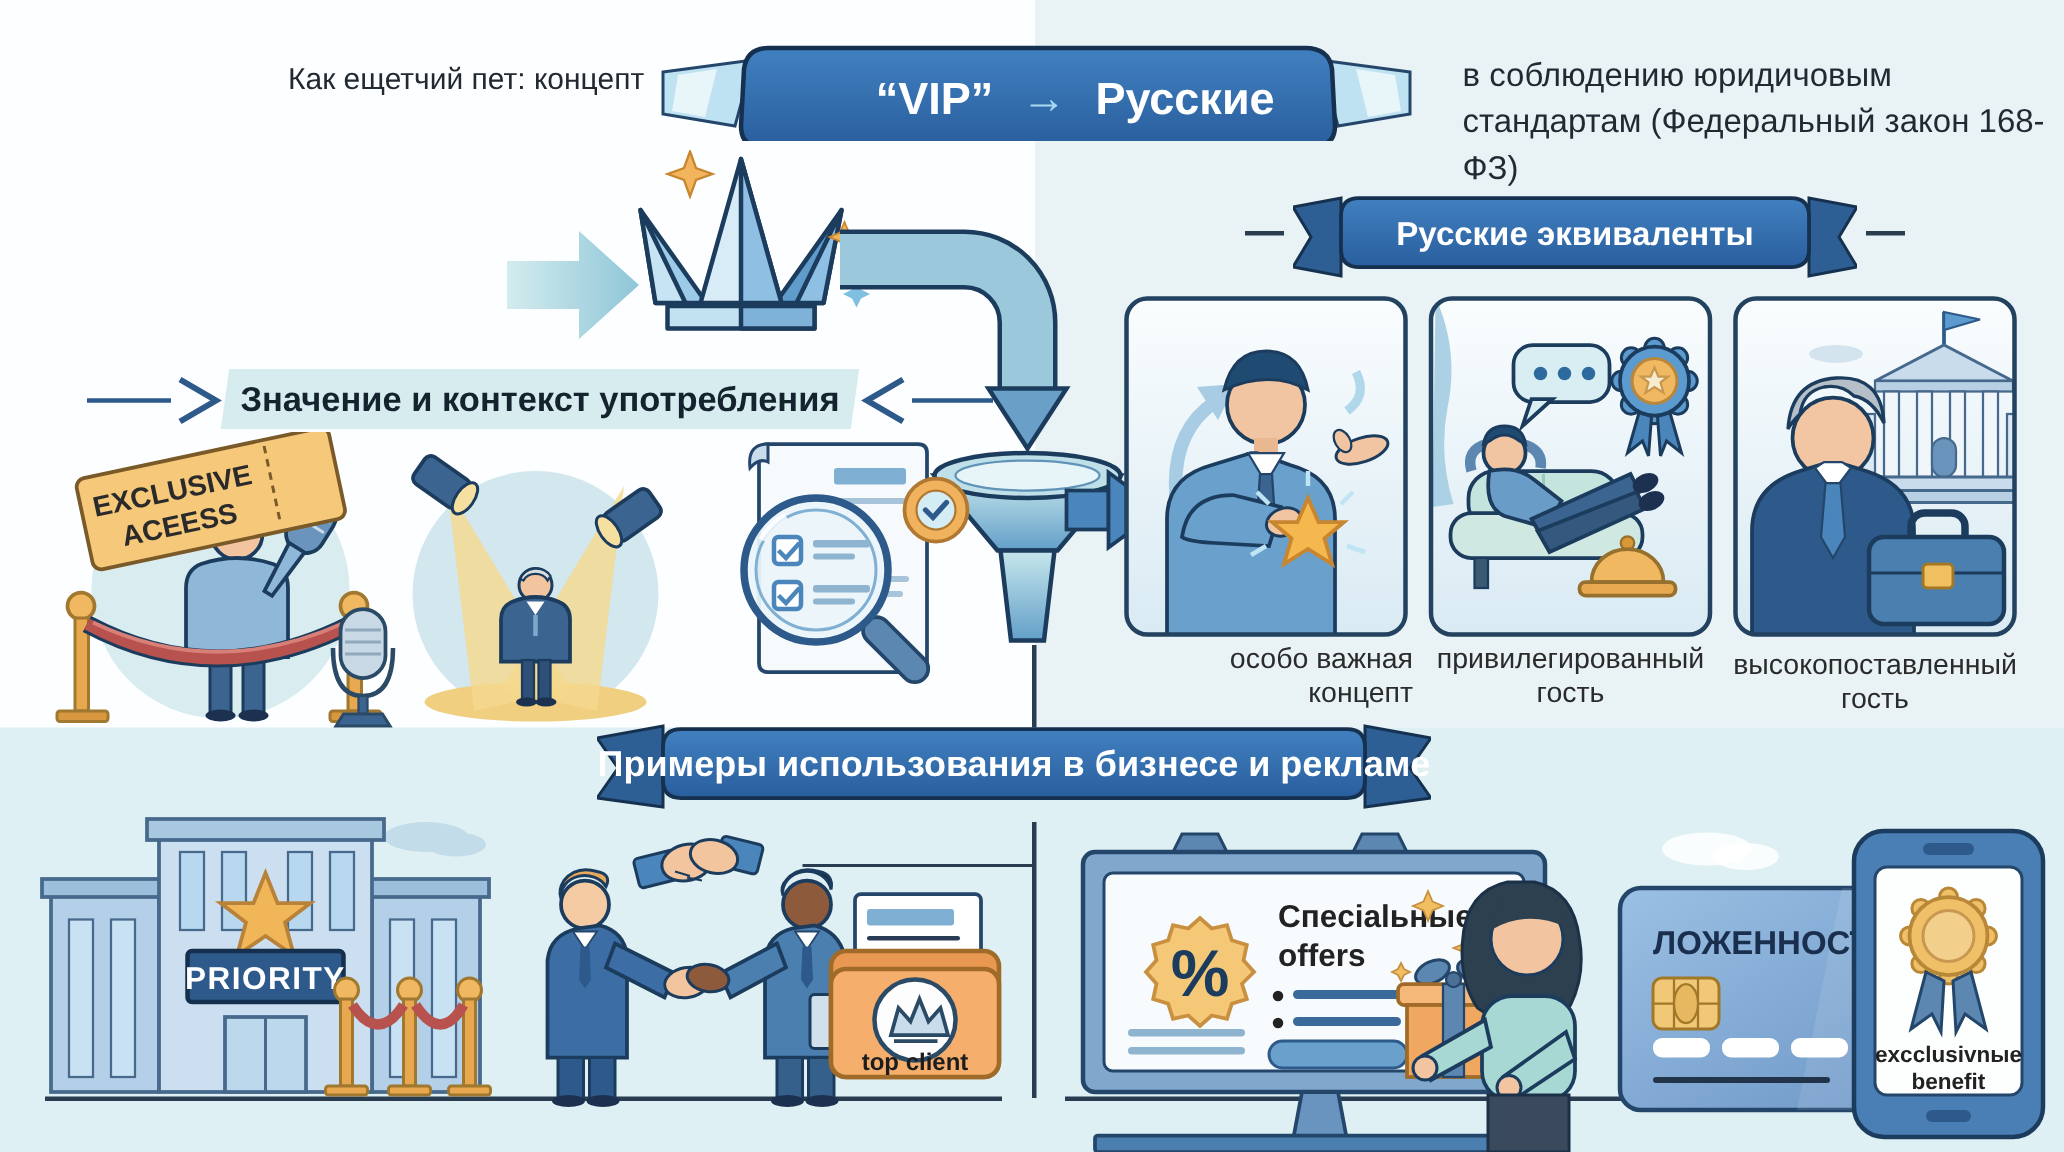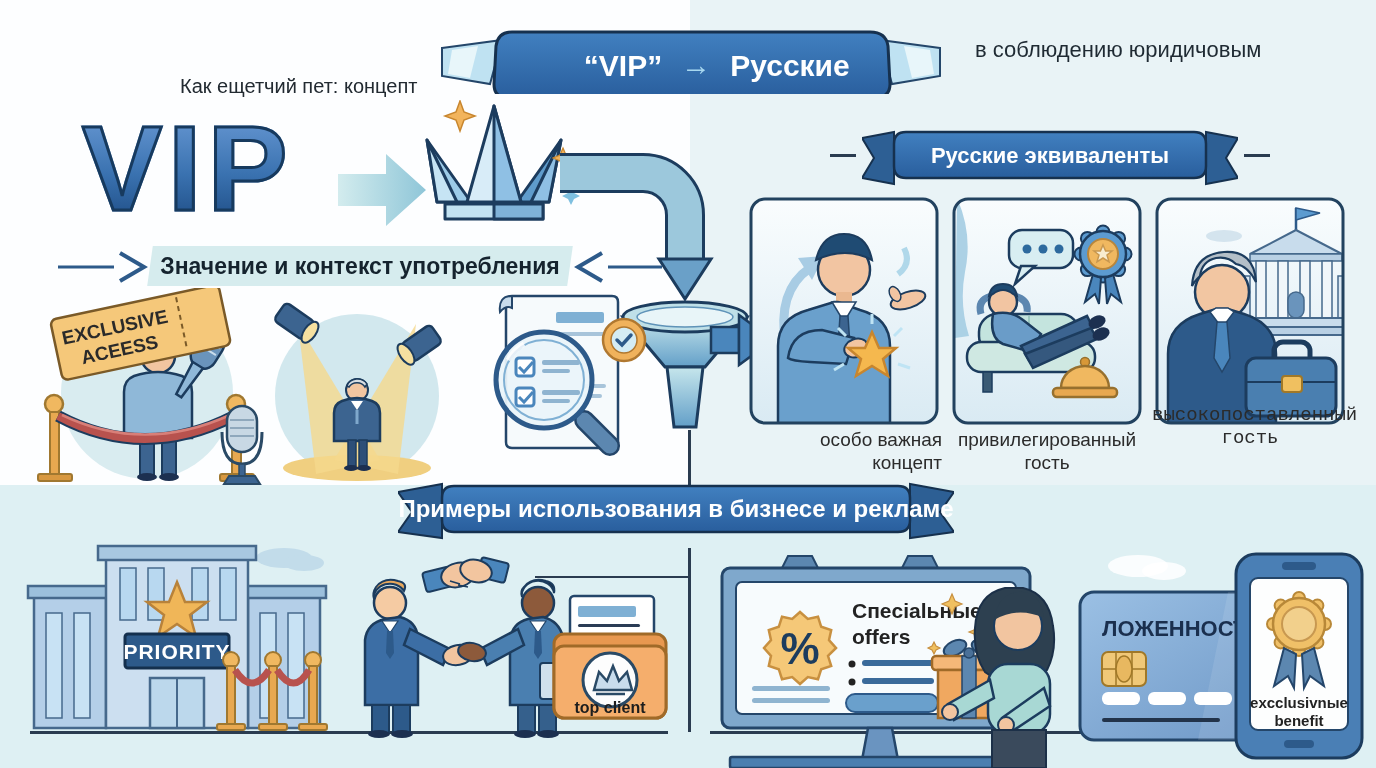--- a/index.html
+++ b/index.html
@@ -60,38 +60,38 @@
   <div class="abs bg-bot"></div>
 
   <div class="abs vline" style="left:688px;top:430px;height:55px;"></div>
   <div class="abs vline" style="left:688px;top:548px;height:184px;"></div>
   <div class="abs hline" style="left:30px;top:731px;width:638px;"></div>
   <div class="abs hline" style="left:710px;top:731px;width:638px;"></div>
   <div class="abs hline" style="left:535px;top:576px;width:153px;height:2px;"></div>
   <div class="abs hline" style="left:830px;top:154px;width:26px;"></div>
   <div class="abs hline" style="left:1244px;top:154px;width:26px;"></div>
 
-  <div class="abs note" style="left:180px;top:42px;margin-top:33px;">Как ещетчий пет: концепт</div>
+  <div class="abs note" style="left:192px;top:42px;">Как ещетчий пет: концепт</div>
 
   <svg class="abs" style="left:438px;top:20px;" width="506" height="74">
     <polygon points="4,28 64,20 52,64 4,56" fill="#bfe2f2" stroke="#24466a" stroke-width="2"></polygon>
     <polygon points="14,30 40,26 32,58 10,54" fill="#e8f6fa"></polygon>
     <polygon points="502,28 442,20 454,64 502,56" fill="#bfe2f2" stroke="#24466a" stroke-width="2"></polygon>
     <polygon points="492,30 466,26 474,58 496,54" fill="#e8f6fa"></polygon>
     <path d="M74,12 L432,12 Q448,12 450,26 L452,64 Q452,78 436,78 L70,78 Q56,78 56,64 L58,26 Q60,12 74,12 Z" fill="url(#gBan)" stroke="#16314f" stroke-width="3"></path>
     <text x="185" y="56" text-anchor="middle" font-size="30" font-weight="bold" fill="#ffffff">“VIP”</text>
     <text x="258" y="55" text-anchor="middle" font-size="30" fill="#a8d8f0">→</text>
     <text x="352" y="56" text-anchor="middle" font-size="30" font-weight="bold" fill="#ffffff">Русские</text>
   </svg>
 
   <div class="abs note-right" style="left:975px;top:34px;width:395px;">
     <div>в соблюдению юридичовым</div>
+    <div>стандартам (Федеральный закон 168-ФЗ)</div>
   </div>
 
-  <div class="abs vip-word">VIP</div>
 
   <svg class="abs" style="left:338px;top:150px;" width="92" height="80">
     <polygon points="0,24 48,24 48,4 88,40 48,76 48,56 0,56" fill="url(#gTeal)"></polygon>
   </svg>
 
   <svg class="abs" style="left:405px;top:100px;" width="180" height="145">
     <g stroke="#1c3c5e" stroke-width="3" stroke-linejoin="round">
       <polygon points="22,40 66,102 32,102" fill="#9ccbe8"></polygon>
       <polygon points="22,40 52,102 32,102" fill="#c6e4f4"></polygon>
       <polygon points="156,40 112,102 144,102" fill="#5f9ccc"></polygon>
@@ -384,21 +384,21 @@
   </svg>
 
   <div class="abs caption" style="left:746px;top:428px;text-align:right;">
     <div>особо важная</div>
     <div>концепт</div>
   </div>
   <div class="abs caption" style="left:949px;top:428px;">
     <div>привилегированный</div>
     <div>гость</div>
   </div>
-  <div class="abs caption" style="left:1152px;top:404px;font-family:Liberation Mono, monospace;">
+  <div class="abs caption" style="left:1152px;top:432px;">
     <div>высокопоставленный</div>
     <div>гость</div>
   </div>
 
   <svg class="abs" style="left:398px;top:482px;" width="556" height="60">
     <polygon points="0,10 44,2 44,56 0,50 14,30" fill="#2d5f94" stroke="#16314f" stroke-width="2"></polygon>
     <polygon points="556,10 512,2 512,56 556,50 542,30" fill="#2d5f94" stroke="#16314f" stroke-width="2"></polygon>
     <path d="M56,4 L500,4 Q512,4 512,16 L512,38 Q512,50 500,50 L56,50 Q44,50 44,38 L44,16 Q44,4 56,4 Z" fill="url(#gBan)" stroke="#16314f" stroke-width="2.5"></path>
     <text x="278" y="35" text-anchor="middle" font-size="24" font-weight="bold" fill="#ffffff">Примеры использования в бизнесе и рекламе</text>
   </svg>

